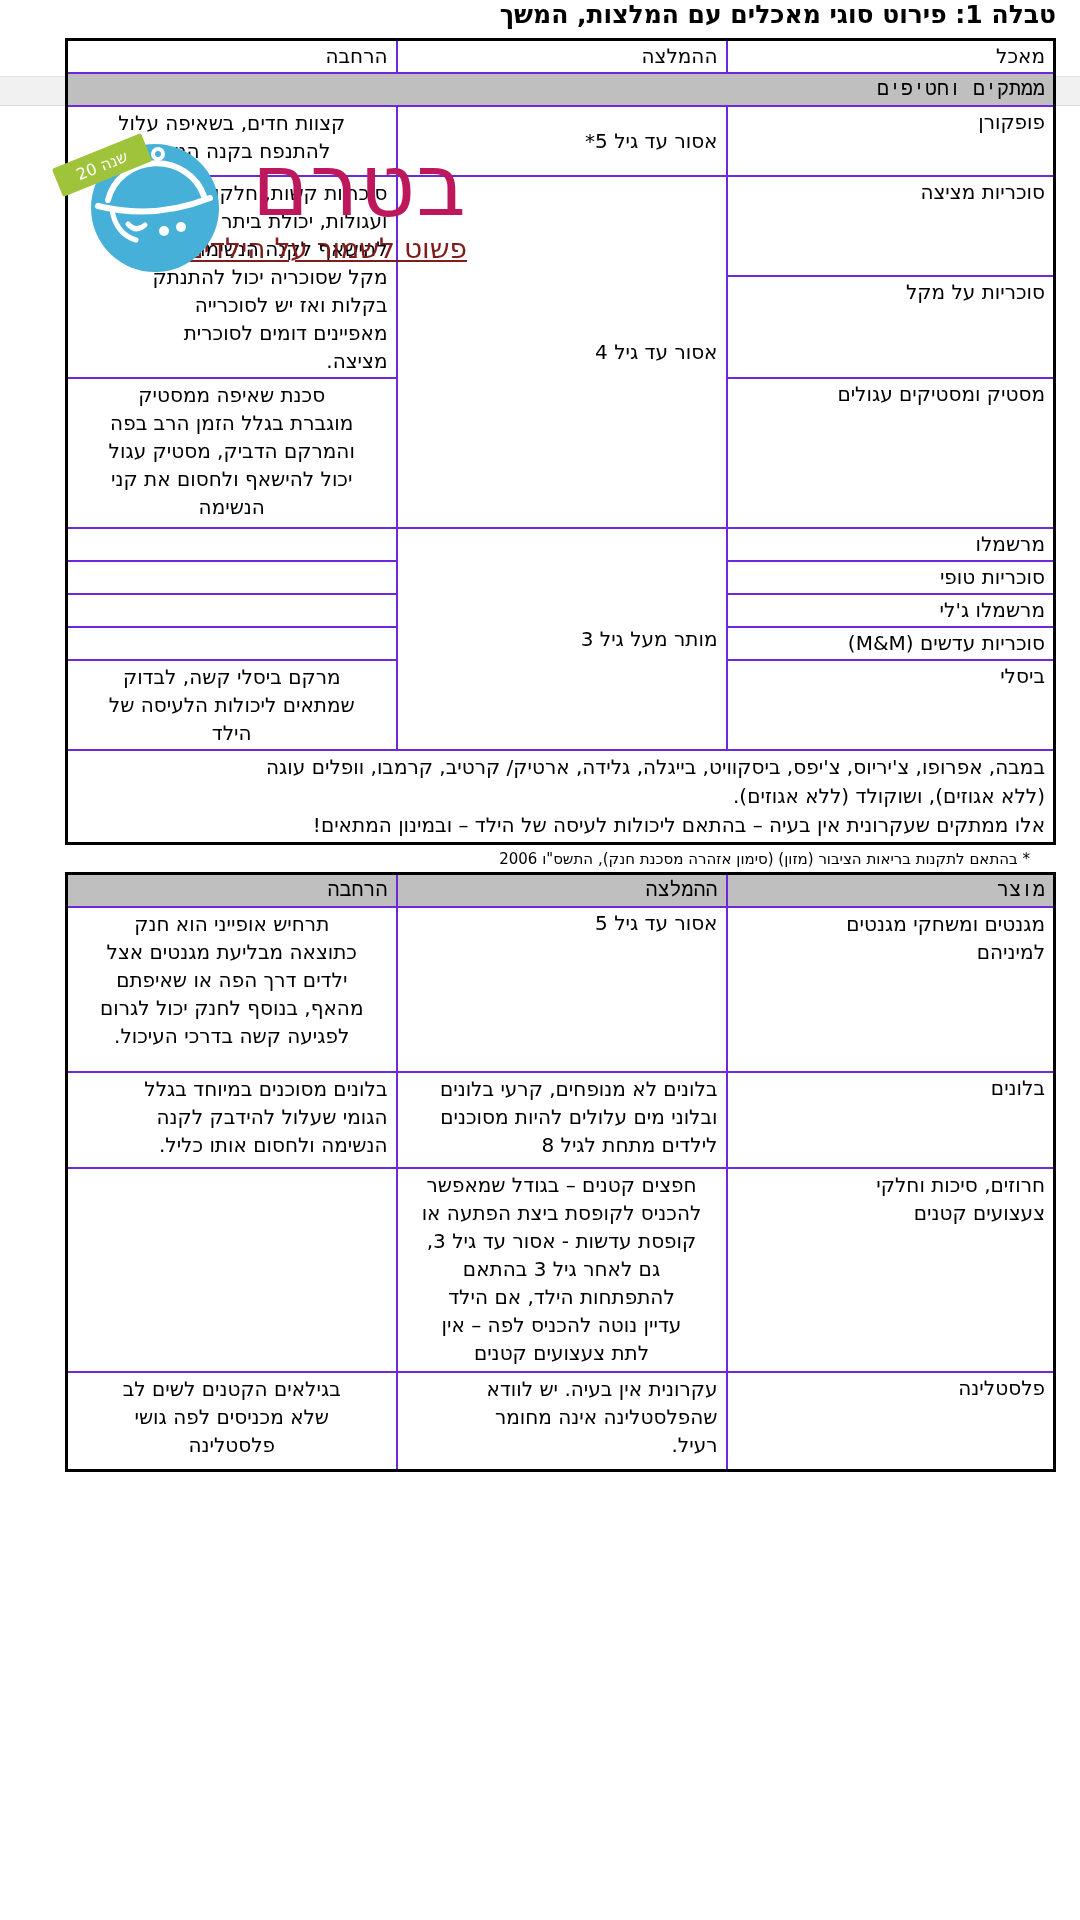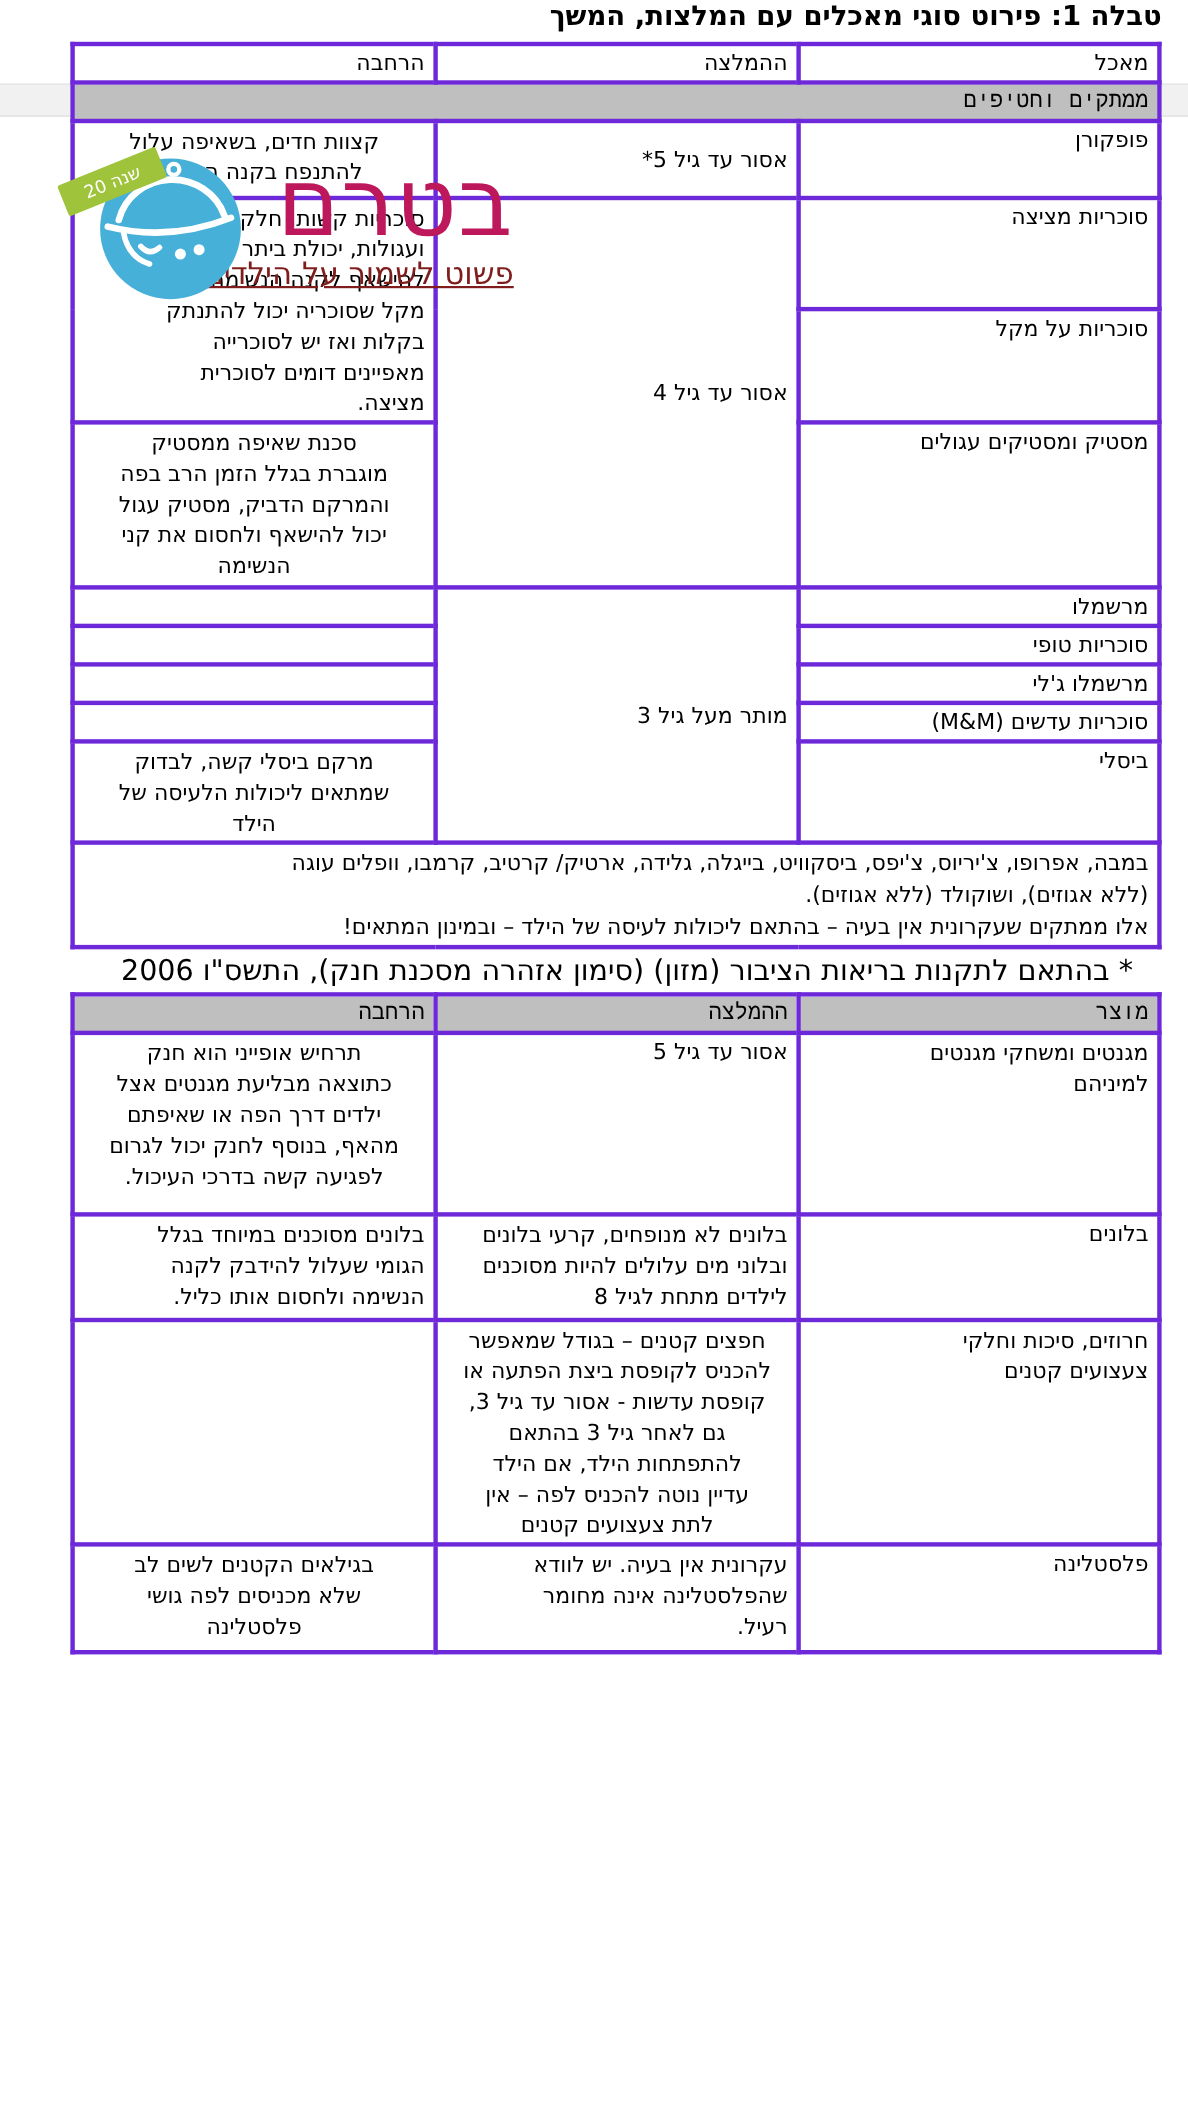--- a/index.html
+++ b/index.html
@@ -25,30 +25,30 @@
   .logo-text-block { position:absolute; right:15px; top:6px; text-align:right; z-index:1; }
   .logo-brand { font-size:86px; line-height:86px; color:#be185d; letter-spacing:1px; }
   .logo-tagline { font-size:28px; color:#7f1d1d; margin-top:4px;text-decoration:underline; }
   
   .main { position:absolute; top:0; left:68px; width:988px; }
   .title1 { margin-top:326px; }
   .doc-title { font-size:25px; font-weight:bold; text-align:right; margin:0 0 9px 0; }
   table { border-collapse:collapse; table-layout:fixed; width:988px; direction:rtl; border:3px solid #000; }
   col.c-item { width:328px; } col.c-rec { width:330px; } col.c-exp { width:330px; }
   th,td {
-    border:4px solid #6d28d9; padding:2px 8px; font-size:20px; line-height:27px;
+    border:2px solid #6d28d9; padding:2px 8px; font-size:20px; line-height:27px;
     vertical-align:top; text-align:right; font-weight:normal; overflow:hidden;
   }
   .gray { background:#bfbfbf;font-family:Liberation Mono, monospace; }
   .pre { white-space:pre-line; line-height:28px; }
   .mid { vertical-align:middle; }
   .ctr { text-align:center; }
   .sep-top { border-top-width:3px;padding-left:20px; }
   .note-cell div { line-height:29px; }
-  .footnote { font-size:26px; text-align:right; padding:5px 26px 0 0; margin:0; }
+  .footnote { font-size:15px; text-align:right; padding:5px 26px 0 0; margin:0; }
   .title2 { margin-top:30px; }
   .t2-gap { margin-top:4px; }
   .edge-frag { position:absolute; left:1058px; width:40px; overflow:hidden; white-space:nowrap; }
   .frag-1 { top:752px; font-size:17px; color:#9aa0a4; }
   .frag-2 { top:841px; font-size:19px; color:#5fa8cf; }
 </style>
 </head>
 <body>
 
 <div class="top-band"></div>

